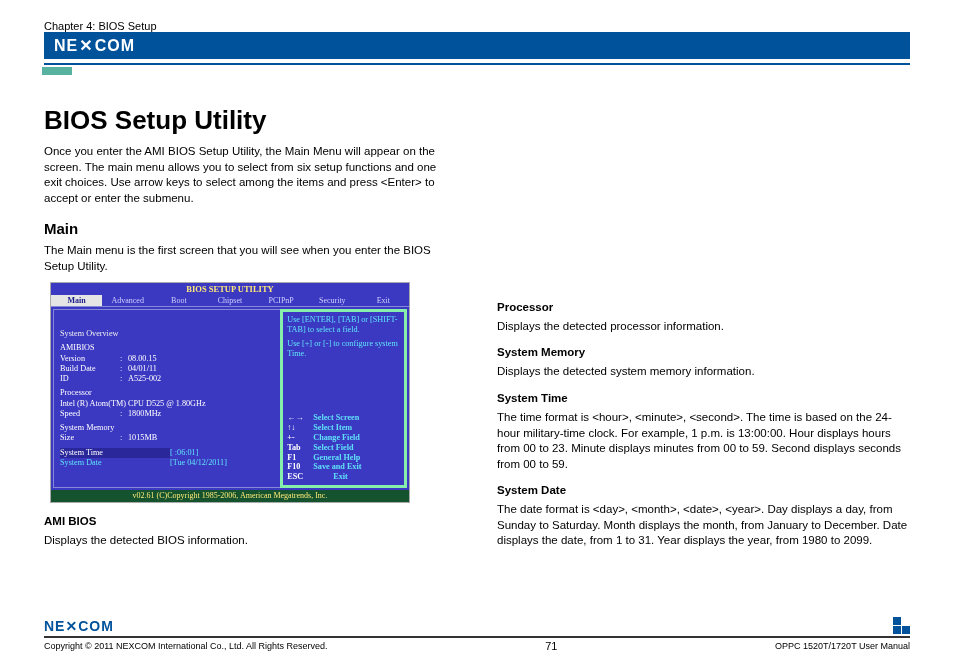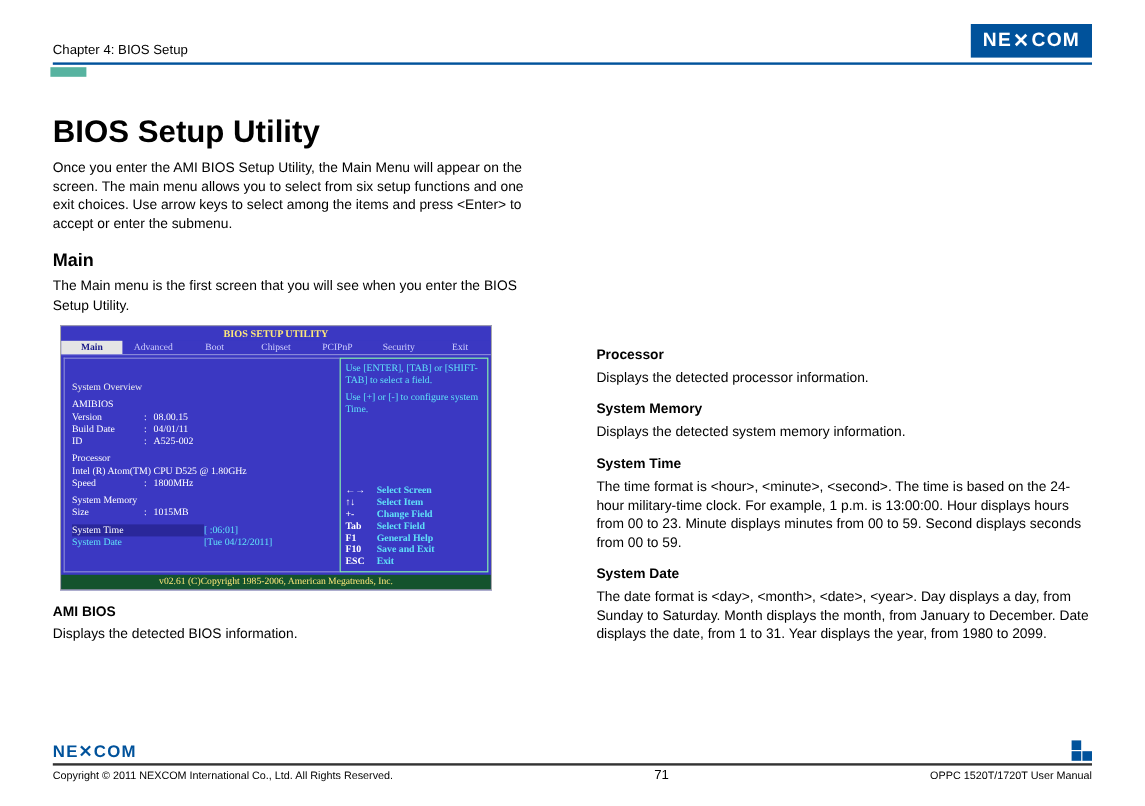--- a/index.html
+++ b/index.html
@@ -9,22 +9,22 @@
     background: #fff;
     font-family: Arial, Helvetica, sans-serif;
     color: #000;
     position: relative;
     padding: 20px 44px 0 44px;
   }
   
   .hdr {
     display: flex;
     justify-content: space-between;
-    align-items: flex-end;
     margin-bottom: 4px;
+    flex-direction: column;
   }
   .hdr-left { font-size: 11px; }
   .logo {
     background: #00529b;
     color: #fff;
     font-weight: bold;
     font-family: Arial, sans-serif;
     font-size: 16px;
     letter-spacing: 1px;
     padding: 4px 10px;
@@ -100,21 +100,21 @@
   .bios-left {
     flex: 1.9;
     border: 1px solid #8888d8;
     border-right: none;
     padding: 19px 6px;
     margin: 2px 0 2px 2px;
     line-height: 1.25;
   }
   .bios-right {
     flex: 1;
-    border: 1px solid #86efac;
+    border: 3px solid #86efac;
     padding: 3px 4px;
     margin: 2px 2px 2px 0;
     display: flex;
     flex-direction: column;
     justify-content: space-between;
   }
   .bios-right .help { color: #60e0f8; line-height: 1.2; }
   .bios-right .keys { color: #fff; line-height: 1.2; font-weight: bold; }
   .bios-right .keys .lbl { color: #60e0f8; }
   .bios-left .hl { color: #eee; }
@@ -244,21 +244,21 @@
             <div style="height:4px"></div>
             <div class="help">Use [+] or [-] to configure system Time.</div>
           </div>
           <div class="keys">
             <div><span style="display:inline-block;width:26px">←→</span><span class="lbl">Select Screen</span></div>
             <div><span style="display:inline-block;width:26px">↑↓</span><span class="lbl">Select Item</span></div>
             <div><span style="display:inline-block;width:26px">+-</span><span class="lbl">Change Field</span></div>
             <div><span style="display:inline-block;width:26px">Tab</span><span class="lbl">Select Field</span></div>
             <div><span style="display:inline-block;width:26px">F1</span><span class="lbl">General Help</span></div>
             <div><span style="display:inline-block;width:26px">F10</span><span class="lbl">Save and Exit</span></div>
-            <div><span style="display:inline-block;width:26px">ESC</span><span class="lbl">Exit</span></div>
+            <div><span style="display:inline-block;width:46px">ESC</span><span class="lbl">Exit</span></div>
           </div>
         </div>
       </div>
       <div class="bios-foot">v02.61 (C)Copyright 1985-2006, American Megatrends, Inc.</div>
     </div>
 
     <h3>AMI BIOS</h3>
     <p>Displays the detected BIOS information.</p>
   </div>
 

